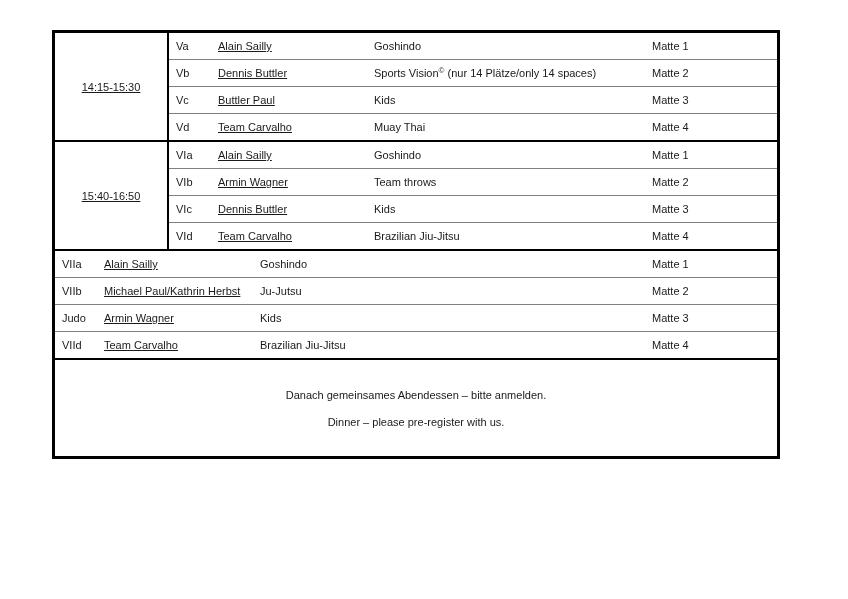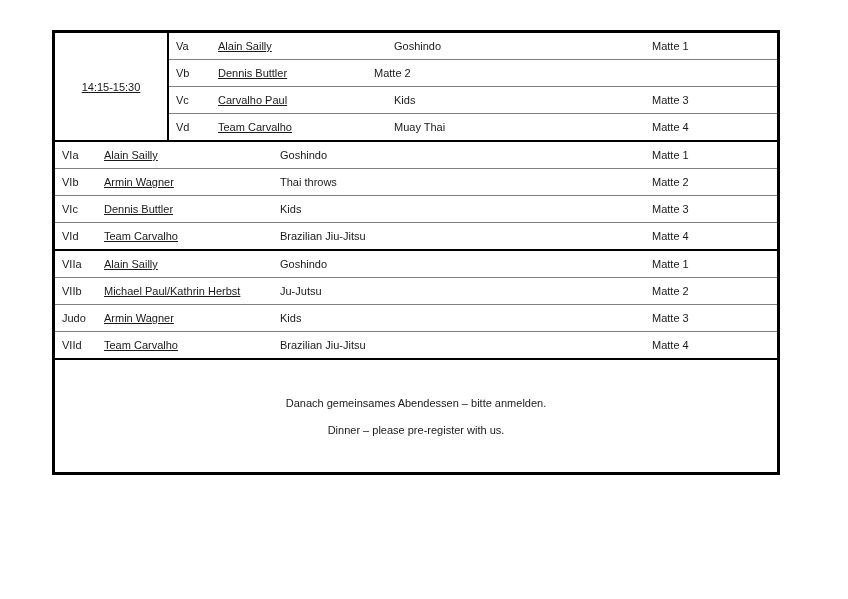--- a/index.html
+++ b/index.html
@@ -54,29 +54,29 @@
     border-bottom: none;
   }
   .cell {
     box-sizing: border-box;
     padding-left: 7px;
     white-space: nowrap;
     overflow: hidden;
   }
   .cell.id   { width: 42px;  flex: 0 0 42px; }
   .cell.name { width: 156px; flex: 0 0 156px; text-decoration: underline; }
-  .cell.disc { flex: 1; margin-left: 20px; }
+  .cell.disc { flex: 1; }
   .cell.mat  { width: 132px; flex: 0 0 132px; }
   .sup {
     font-size: 8px;
     position: relative;
     top: -4px;
   }
   .footer-cell {
-    height: 112px;
+    height: 96px;
     display: flex;
     flex-direction: column;
     align-items: center;
     justify-content: center;
     gap: 15px;
     text-align: center;
   }
 </style>
 </head>
 <body>
@@ -88,49 +88,51 @@
     <div class="rows">
       <div class="row">
         <div class="cell id">Va</div>
         <div class="cell name">Alain Sailly</div>
         <div class="cell disc"><span>Goshindo</span><span class="sup"></span><span></span></div>
         <div class="cell mat">Matte 1</div>
       </div>
       <div class="row">
         <div class="cell id">Vb</div>
         <div class="cell name">Dennis Buttler</div>
+        <div class="cell disc"><span>Sports Vision</span><span class="sup">©</span><span> (nur 14 Plätze/only 14 spaces)</span></div>
         <div class="cell mat">Matte 2</div>
       </div>
       <div class="row">
         <div class="cell id">Vc</div>
-        <div class="cell name">Carvalho Paul</div>
+        <div class="cell name">Buttler Paul</div>
         <div class="cell disc"><span>Kids</span><span class="sup"></span><span></span></div>
         <div class="cell mat">Matte 3</div>
       </div>
       <div class="row">
         <div class="cell id">Vd</div>
         <div class="cell name">Team Carvalho</div>
         <div class="cell disc"><span>Muay Thai</span><span class="sup"></span><span></span></div>
         <div class="cell mat">Matte 4</div>
       </div>
     </div>
   </div>
 
   <div class="block">
+    <div class="time-cell">15:40-16:50</div>
     <div class="rows">
       <div class="row">
         <div class="cell id">VIa</div>
         <div class="cell name">Alain Sailly</div>
         <div class="cell disc"><span>Goshindo</span></div>
         <div class="cell mat">Matte 1</div>
       </div>
       <div class="row">
         <div class="cell id">VIb</div>
         <div class="cell name">Armin Wagner</div>
-        <div class="cell disc"><span>Thai throws</span></div>
+        <div class="cell disc"><span>Team throws</span></div>
         <div class="cell mat">Matte 2</div>
       </div>
       <div class="row">
         <div class="cell id">VIc</div>
         <div class="cell name">Dennis Buttler</div>
         <div class="cell disc"><span>Kids</span></div>
         <div class="cell mat">Matte 3</div>
       </div>
       <div class="row">
         <div class="cell id">VId</div>

